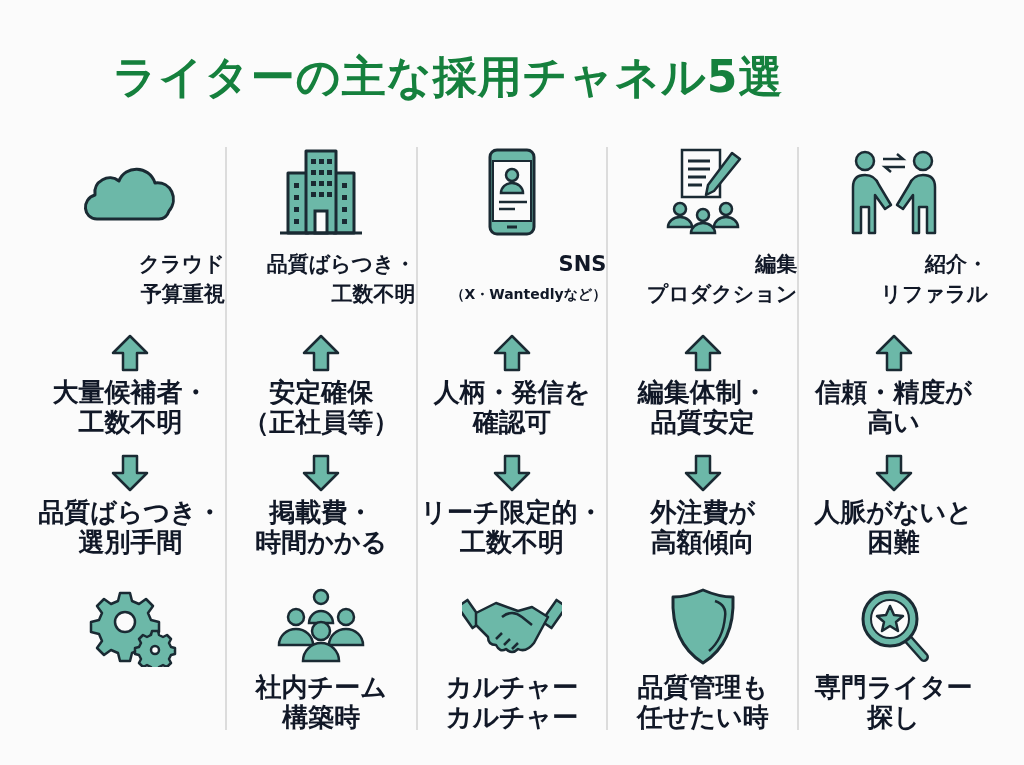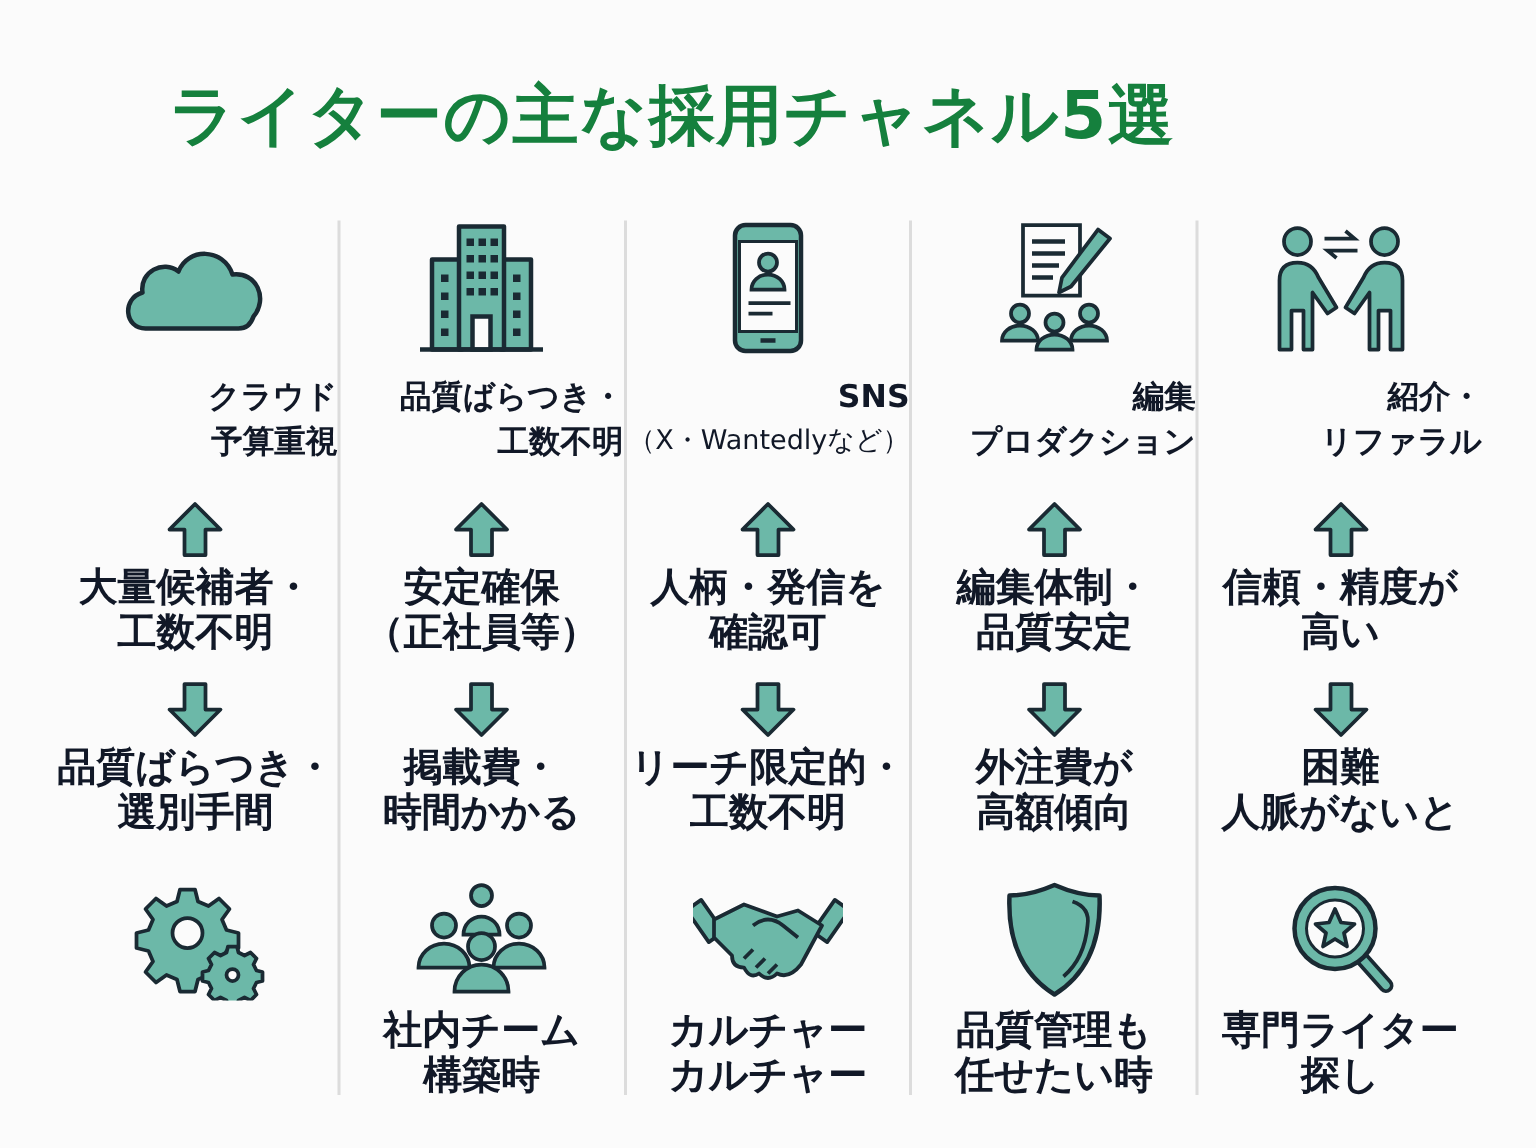--- a/index.html
+++ b/index.html
@@ -27,21 +27,21 @@
     position: absolute; left: 50%; transform: translateX(-50%);
     top: 0; width: 110px; height: 90px;
     display: flex; align-items: center; justify-content: center;
   }
   .icon svg { width: 100%; height: 100%; }
   .name {
     position: absolute; left: 0; right: 0; top: 102px;
     text-align: right; font-weight: bold; font-size: 21px; line-height: 30px;
   }
   .name .l1, .name .l2 { display: block; }
-  .name.small .l2 { font-size: 18px; font-weight: normal; }
+  .name.small .l2 { font-size: 14px; font-weight: bold; }
   .arrow {
     position: absolute; left: 50%; transform: translateX(-50%);
     width: 40px; height: 40px;
   }
   .arrow.up { top: 186px; }
   .arrow.down { top: 306px; }
   .pro, .con, .use {
     position: absolute; left: 0; right: 0; text-align: center;
     font-weight: bold; font-size: 26px; line-height: 30px;
   }
@@ -291,22 +291,22 @@
         <path d="M20 3 L37 20 L27 20 L27 37 L13 37 L13 20 L3 20 Z" fill="#6cb8a8" stroke="#1a2a33" stroke-width="2.5" stroke-linejoin="round"></path>
       </svg>
     <div class="pro">
       <span>信頼・精度が</span>
         <span>高い</span>
     </div>
     <svg class="arrow down" viewBox="0 0 40 40">
         <path d="M20 37 L37 20 L27 20 L27 3 L13 3 L13 20 L3 20 Z" fill="#6cb8a8" stroke="#1a2a33" stroke-width="2.5" stroke-linejoin="round"></path>
       </svg>
     <div class="con">
-      <span>困難</span>
-        <span>人脈がないと</span>
+      <span>人脈がないと</span>
+        <span>困難</span>
     </div>
     <div class="icon2">
       <svg viewBox="0 0 100 80">
         <line x1="64" y1="52" x2="80" y2="70" stroke="#1a2a33" stroke-width="10" stroke-linecap="round"></line>
         <line x1="64" y1="52" x2="80" y2="70" stroke="#6cb8a8" stroke-width="5" stroke-linecap="round"></line>
         <circle cx="46" cy="32" r="27" fill="#6cb8a8" stroke="#1a2a33" stroke-width="3"></circle>
         <circle cx="46" cy="32" r="19" fill="#fbfbfb" stroke="#1a2a33" stroke-width="2"></circle>
         <path d="M46 19 L50 28 L59 29 L52 35 L54 44 L46 39 L38 44 L40 35 L33 29 L42 28 Z" fill="#6cb8a8" stroke="#1a2a33" stroke-width="2.5" stroke-linejoin="round"></path>
       </svg>
     </div>

